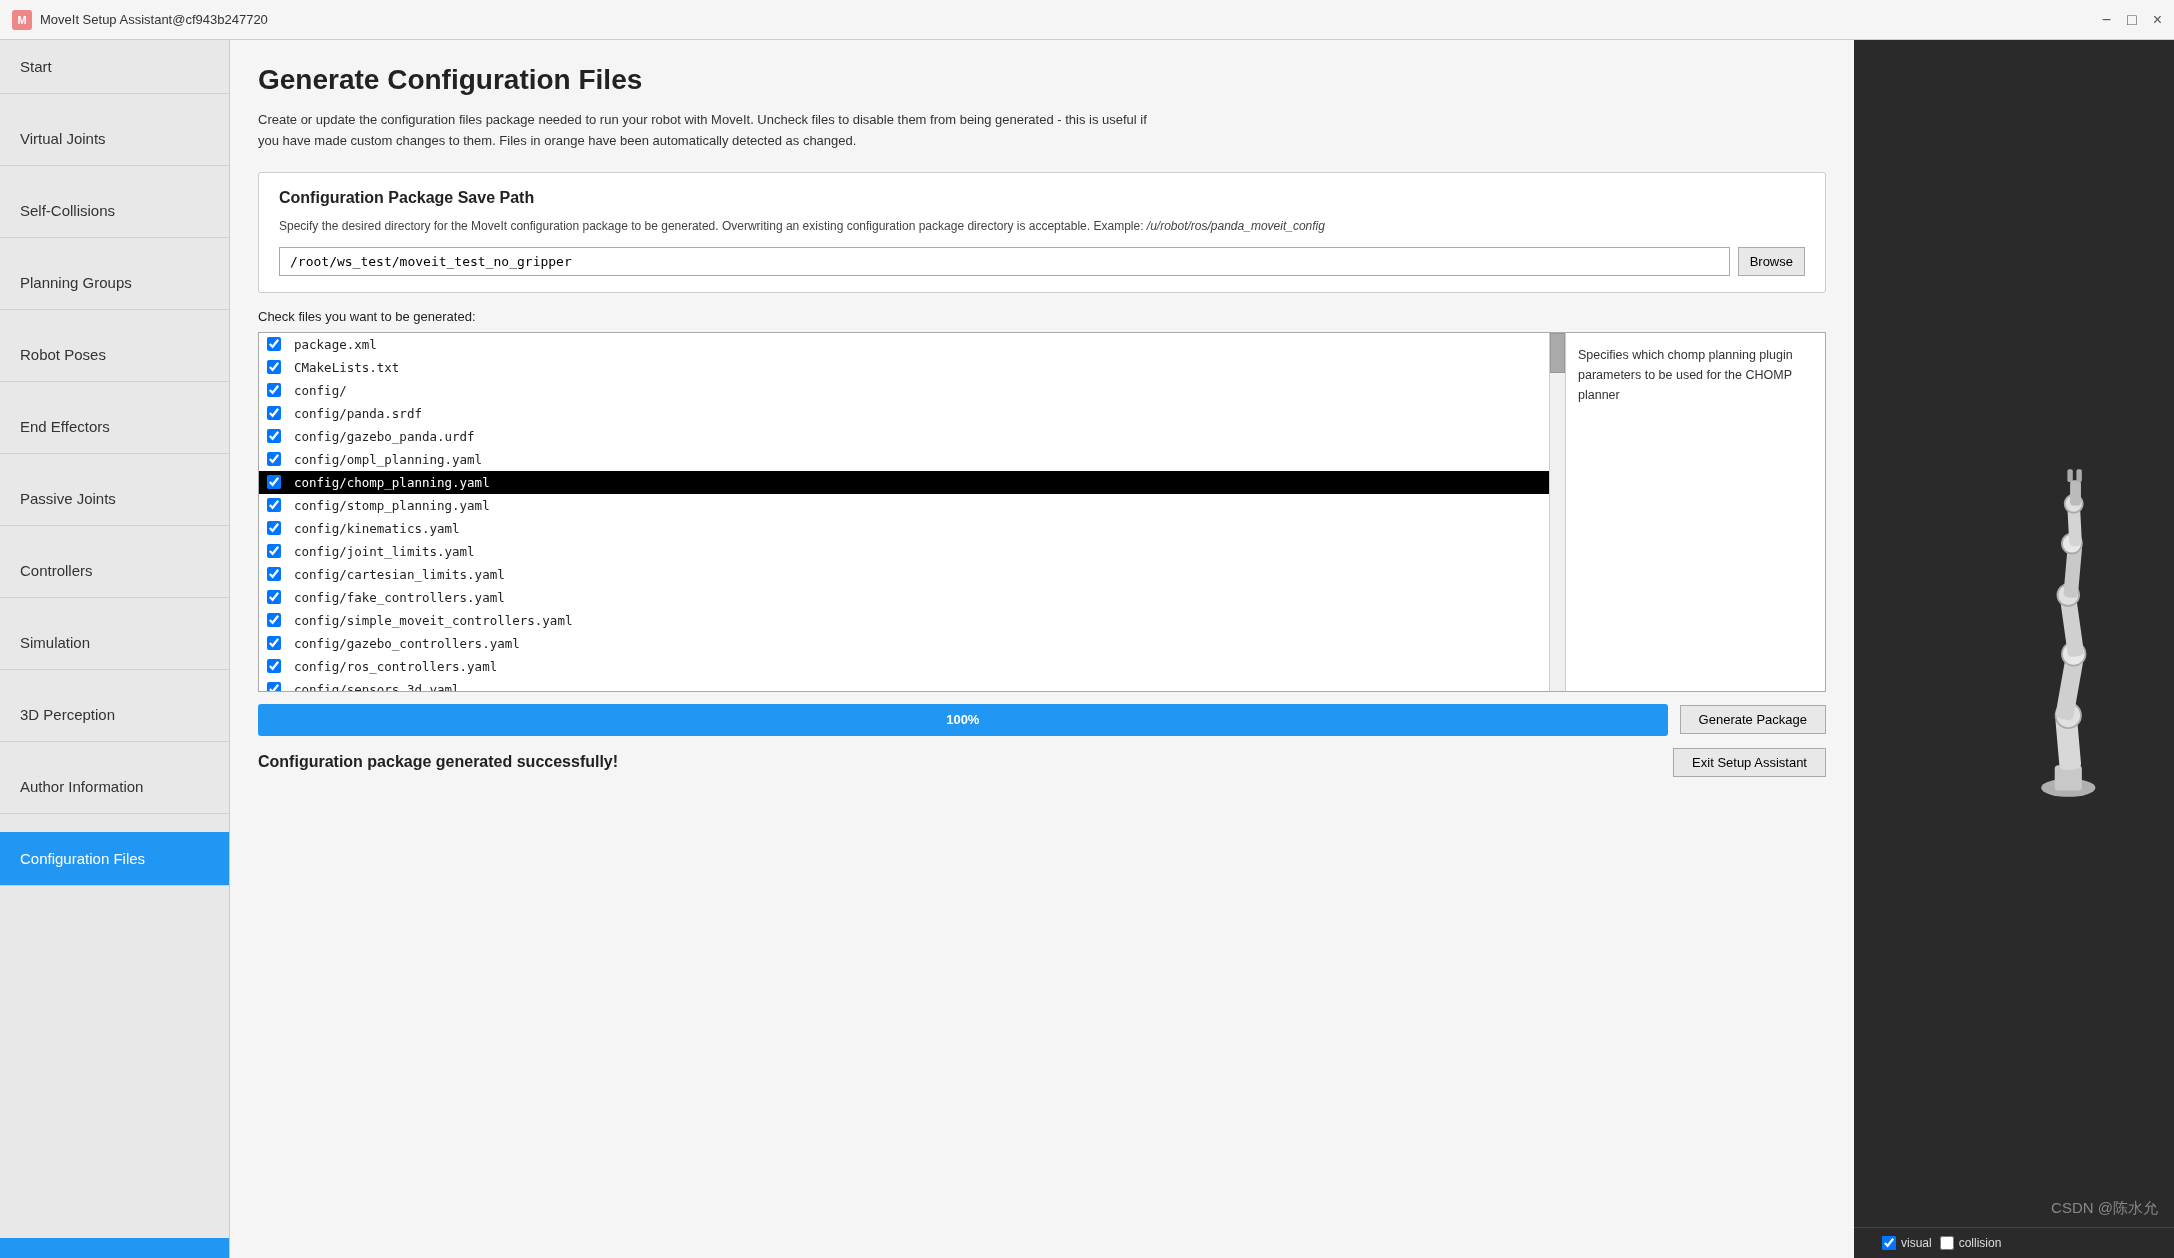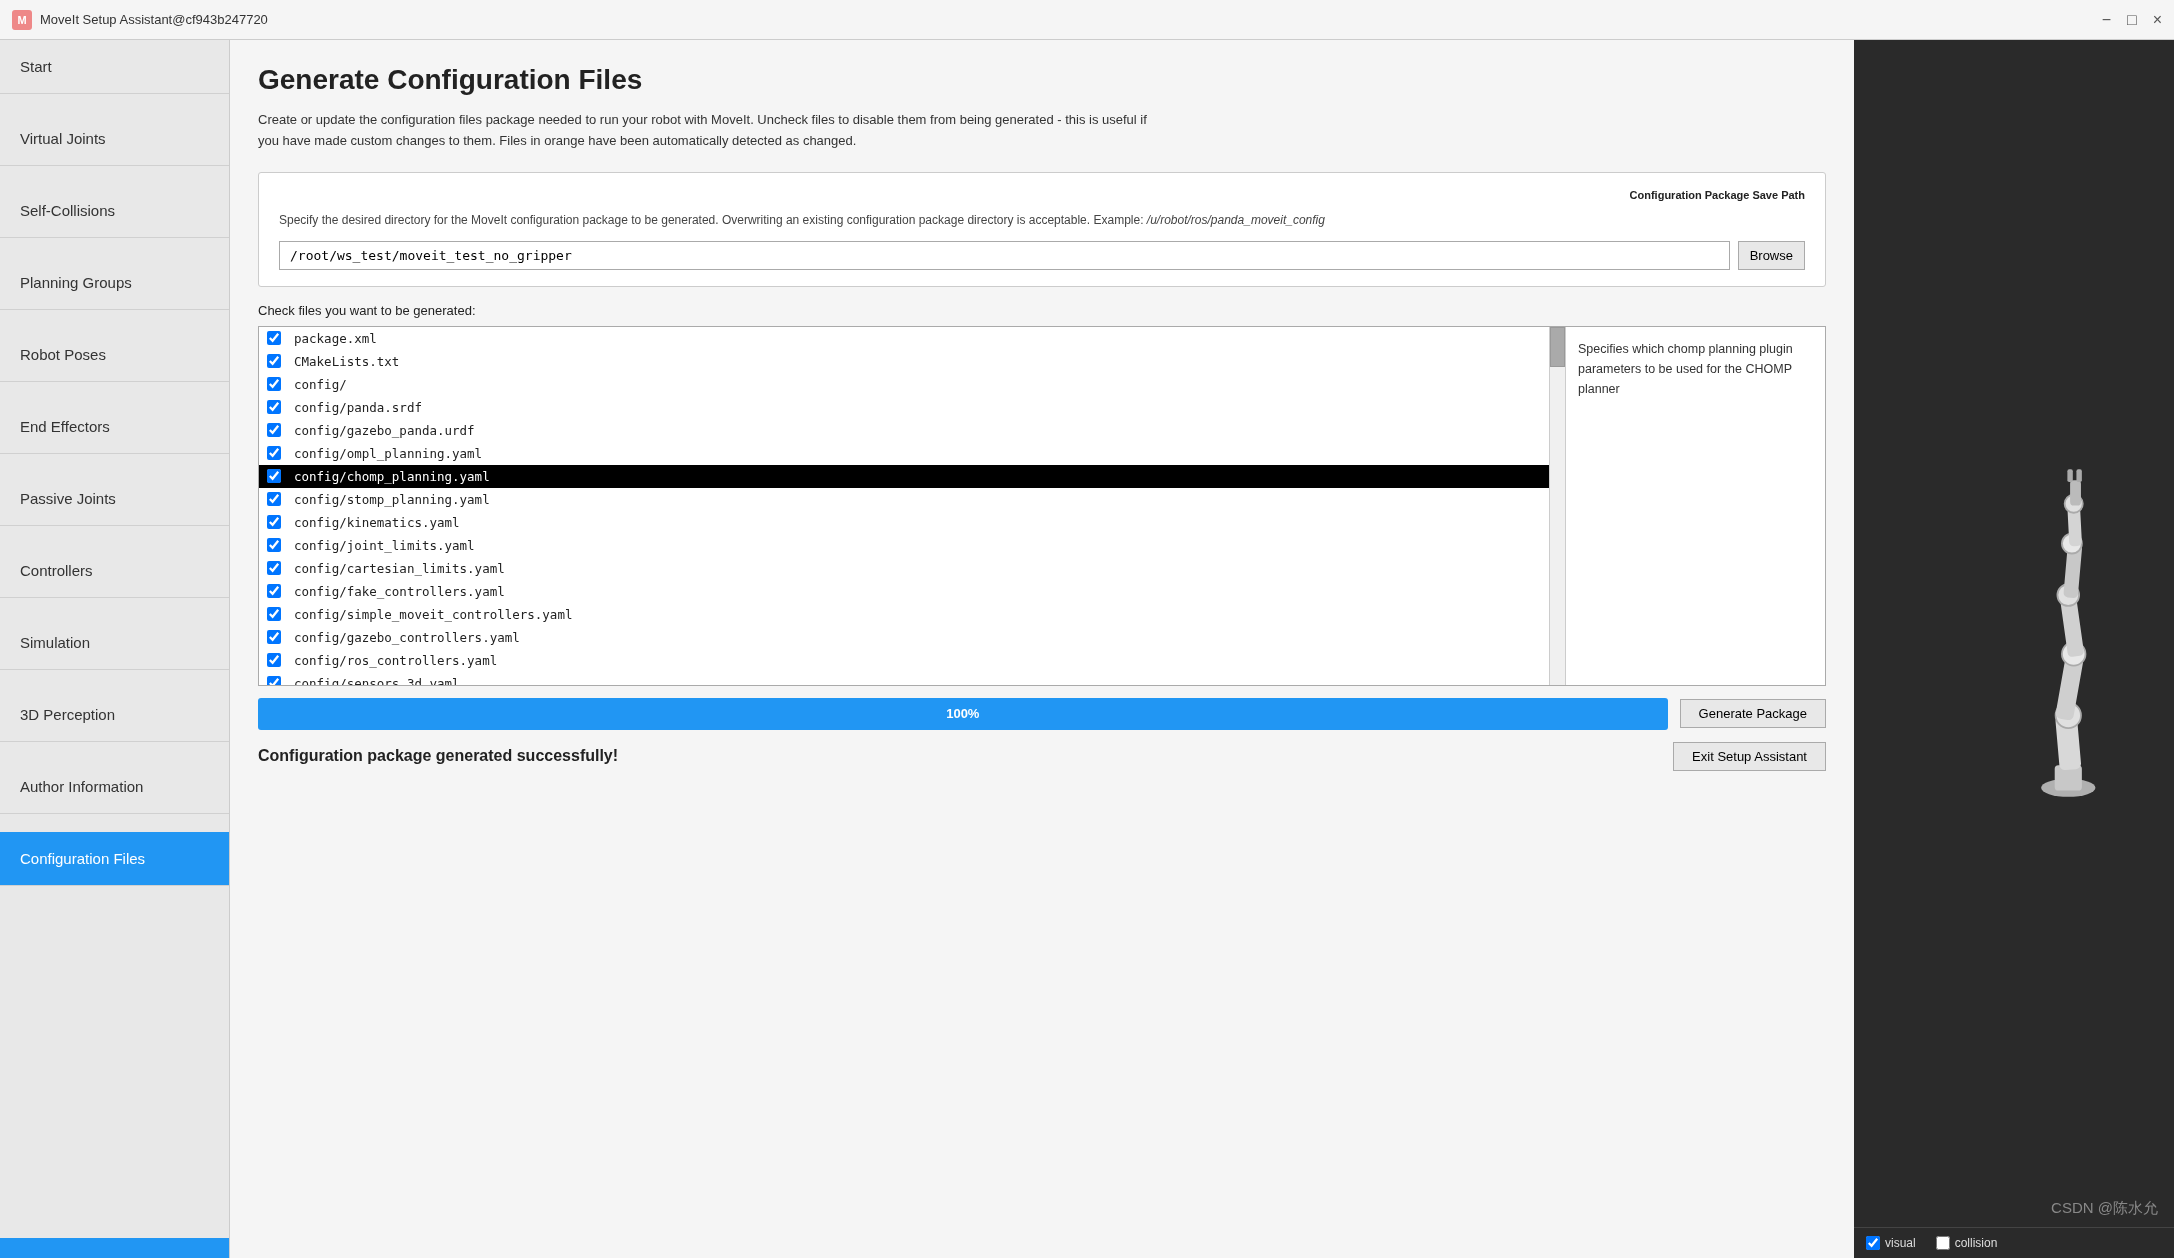--- a/index.html
+++ b/index.html
@@ -80,24 +80,23 @@
 
     .config-section {
       background: white;
       border: 1px solid #ccc;
       border-radius: 3px;
       padding: 16px 20px;
       margin-bottom: 16px;
     }
 
     .config-section-title {
-      font-size: 11px;
+      font-size: 16px;
       font-weight: bold;
       margin-bottom: 10px;
-      text-align: right;
     }
 
     .config-section-desc {
       font-size: 12px;
       color: #444;
       margin-bottom: 12px;
       line-height: 1.5;
     }
 
     .path-row {
@@ -252,24 +251,24 @@
     }
 
     .robot-canvas {
       flex: 1;
       display: flex;
       align-items: center;
       justify-content: center;
     }
 
     .robot-controls {
-      padding: 8px 12px;
+      padding: 8px 28px;
       display: flex;
       align-items: flex-end;
-      gap: 20px;
+      gap: 8px;
       background: #2a2a2a;
       border-top: 1px solid #444;
     }
 
     .robot-control-item {
       display: flex;
       align-items: center;
       gap: 5px;
       color: #ddd;
       font-size: 12px;

